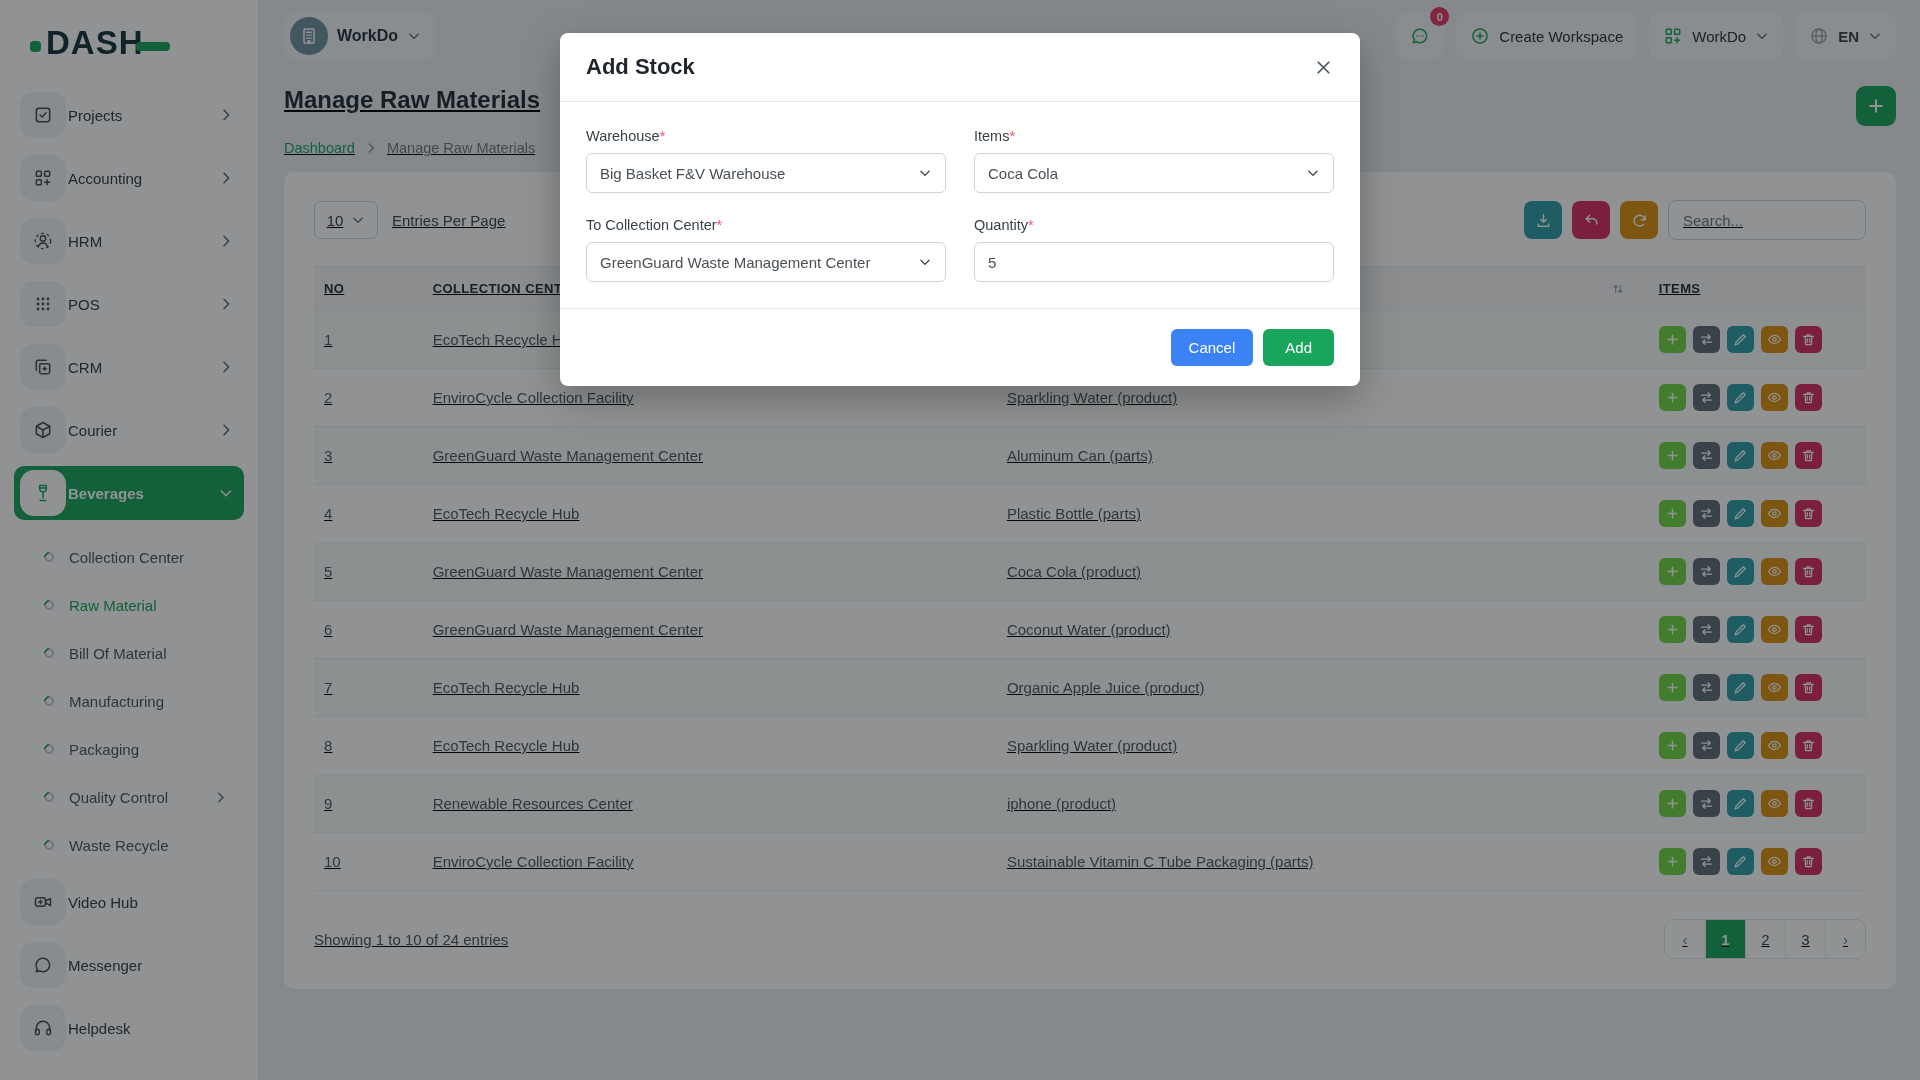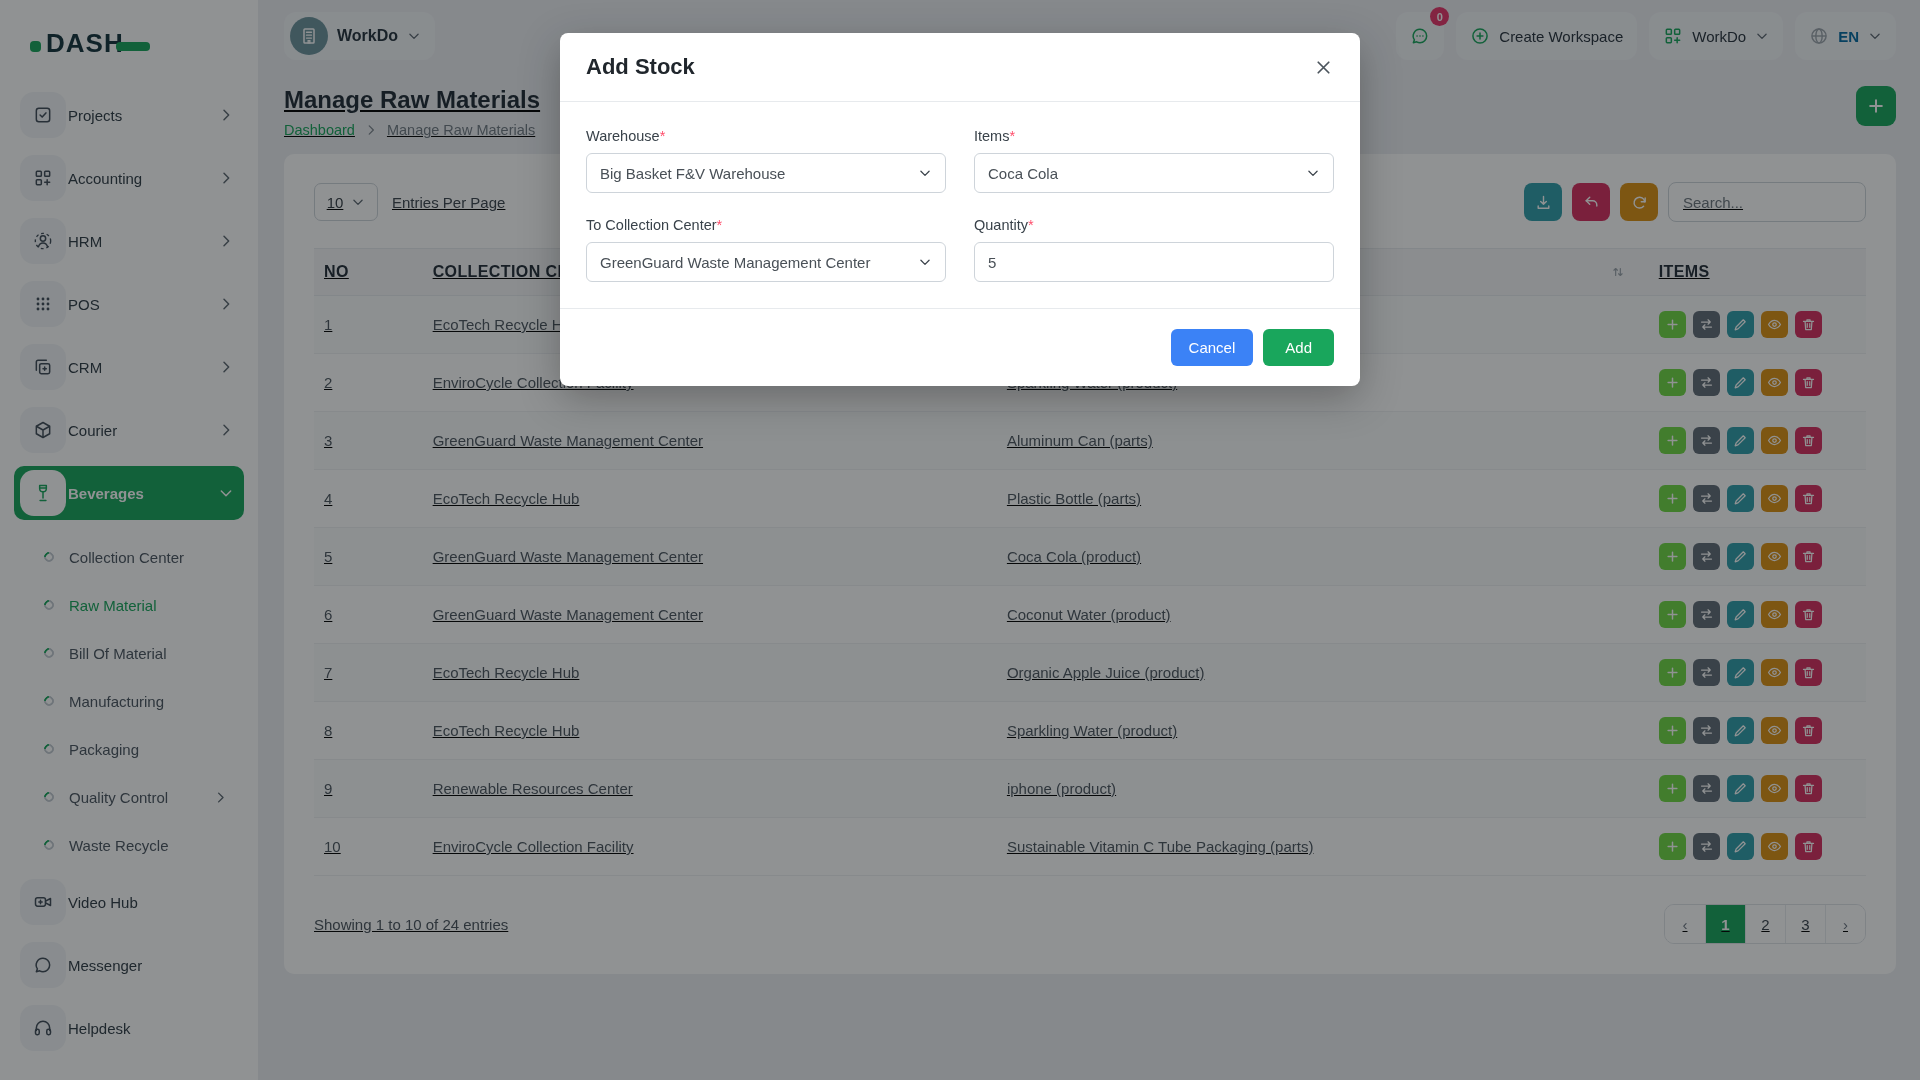--- a/index.html
+++ b/index.html
@@ -4,21 +4,21 @@
 <style>
   * { margin:0; padding:0; box-sizing:border-box; }
   html,body { width:1920px; height:1080px; overflow:hidden; font-family:"Liberation Sans", sans-serif; background:#edeff3; }
 
   .app { display:flex; width:1920px; height:1080px; }
 
   
   .sidebar { width:258px; min-width:258px; background:#ffffff; height:100%; padding:16px 14px 0 14px; overflow:hidden; }
   .logo { display:flex; align-items:center; height:46px; margin:4px 0 22px 16px; }
   .logo-dot { width:11px; height:11px; border-radius:4px; background:#17a55b; margin-right:5px; margin-top:6px; }
-  .logo-text { font-size:26px; font-weight:800; letter-spacing:1px; color:#14323c; }
+  .logo-text { font-size:33px; font-weight:800; letter-spacing:1px; color:#14323c; }
   .logo-bar { width:34px; height:9px; border-radius:4px; background:#17a55b; margin-left:-8px; margin-top:6px; }
 
   .nav-item { display:flex; align-items:center; gap:2px; padding:4px 10px 4px 6px; margin-bottom:9px; border-radius:10px; cursor:pointer; }
   .chip { width:46px; height:46px; min-width:46px; border-radius:14px; background:#f2f4f7; display:flex; align-items:center; justify-content:center; color:#3f4b57; }
   .nav-label { font-size:15px; font-weight:500; color:#2f3b45; }
   .chev { margin-left:auto; color:#5b6670; width:16px !important; height:16px !important; }
 
   .nav-item.active { background:#17a55b; }
   .nav-item.active .chip { background:#ffffff; color:#17a55b; }
   .nav-item.active .nav-label { color:#ffffff; font-weight:600; }
@@ -36,48 +36,48 @@
 
   .topbar { height:72px; display:flex; align-items:center; justify-content:space-between; padding:0 24px 0 26px; }
   .pill { background:#f3f5f8; border-radius:12px; display:flex; align-items:center; height:48px; padding:0 14px; gap:9px; cursor:pointer; }
   .ws-pill { padding-left:6px; }
   .avatar { width:38px; height:38px; border-radius:50%; background:#6b939c; display:flex; align-items:center; justify-content:center; color:#ffffff; }
   .ws-name { font-size:16px; font-weight:600; color:#24313c; }
   .tb-right { display:flex; align-items:center; gap:12px; }
   .icon-pill { width:48px; justify-content:center; position:relative; padding:0; }
   .badge { position:absolute; top:-5px; right:-5px; min-width:19px; height:19px; border-radius:10px; background:#e8356a; color:#fff; font-size:11px; font-weight:700; display:flex; align-items:center; justify-content:center; padding:0 5px; }
   .pill-label { font-size:15px; font-weight:500; color:#26313b; }
-  .green-txt { color:#0369a1; font-weight:600; }
+  .green-txt { color:#404040; font-weight:600; }
   .sm-chev { color:#5b6670; width:14px !important; height:14px !important; }
 
   .content { flex:1; padding:4px 24px 0 26px;text-decoration:underline; }
   .page-head { display:flex; align-items:flex-start; justify-content:space-between; margin:10px 0 16px; }
   .page-title { font-size:24px; font-weight:700; color:#1f2a35; }
-  .breadcrumb { display:flex; align-items:center; gap:9px; margin-top:8px; font-size:14.5px; }
+  .breadcrumb { display:flex; align-items:center; gap:9px; margin-top:26px; font-size:14.5px; }
   .bc-link { color:#17a55b; cursor:pointer; }
   .bc-sep { color:#7d858d; font-size:13px; }
   .bc-cur { color:#6f7982; }
   .add-page-btn { width:40px; height:40px; border:none; border-radius:9px; background:#17a55b; color:#fff; display:flex; align-items:center; justify-content:center; cursor:pointer; }
 
   .card { background:#ffffff; border-radius:10px; padding:28px 30px 30px; }
 
   .card-toolbar { display:flex; align-items:center; justify-content:space-between; }
   .tl-left { display:flex; align-items:center; gap:14px; }
   .mini-select { width:64px; height:38px; border:1px solid #ced4da; border-radius:7px; display:flex; align-items:center; justify-content:center; gap:8px; font-size:15px; color:#343c44; cursor:pointer; }
   .entries-label { font-size:15px; color:#3c454e; }
   .tl-right { display:flex; align-items:center; gap:10px;justify-content:space-between; }
   .tool-btn { width:38px; height:38px; border:none; border-radius:8px; display:flex; align-items:center; justify-content:center; color:#ffffff; cursor:pointer; }
   .tool-teal { background:#2f9daa; }
   .tool-pink { background:#d62e5e; }
   .tool-orange { background:#dd9012; }
   .search-input { width:198px; height:40px; border:1px solid #ced4da; border-radius:8px; padding:0 14px; font-size:15px; color:#495057; background:#fff; }
   .search-input::placeholder { color:#6c757d; }
 
   table { width:100%; border-collapse:collapse; margin-top:26px; }
-  thead th { text-align:left; font-size:16px; letter-spacing:.4px; color:#222c36; padding:14px 10px; background:#f5f6f8; border-top:1px solid #e8ebee; border-bottom:1px solid #e8ebee; }
+  thead th { text-align:left; font-size:13px; letter-spacing:.4px; color:#222c36; padding:14px 10px; background:#f5f6f8; border-top:1px solid #e8ebee; border-bottom:1px solid #e8ebee; }
   th.c-no { width:7%; }  th.c-center { width:37%; } th.c-items { width:42%; } th.c-action { width:14%; }
   .th-flex { display:flex; align-items:center; justify-content:space-between; }
   .sort-ic { color:#9aa2aa; width:14px !important; height:14px !important; margin-right:14px; }
   tbody td { padding:15px 10px; font-size:15px; color:#4c565f; border-bottom:1px solid #eef0f3; }
   tbody tr:nth-child(odd) { background:#fafbfc; }
   .actions { display:flex; gap:7px; }
   .abtn { width:27px; height:27px; border:none; border-radius:6px; display:flex; align-items:center; justify-content:center; color:#fff; cursor:pointer; }
   .a-green { background:#6fd943; } .a-dark { background:#606b76; } .a-teal { background:#2f9daa; } .a-orange { background:#dd9012; } .a-red { background:#d62e5e; }
   .abtn .ic { width:15px; height:15px; }
 

